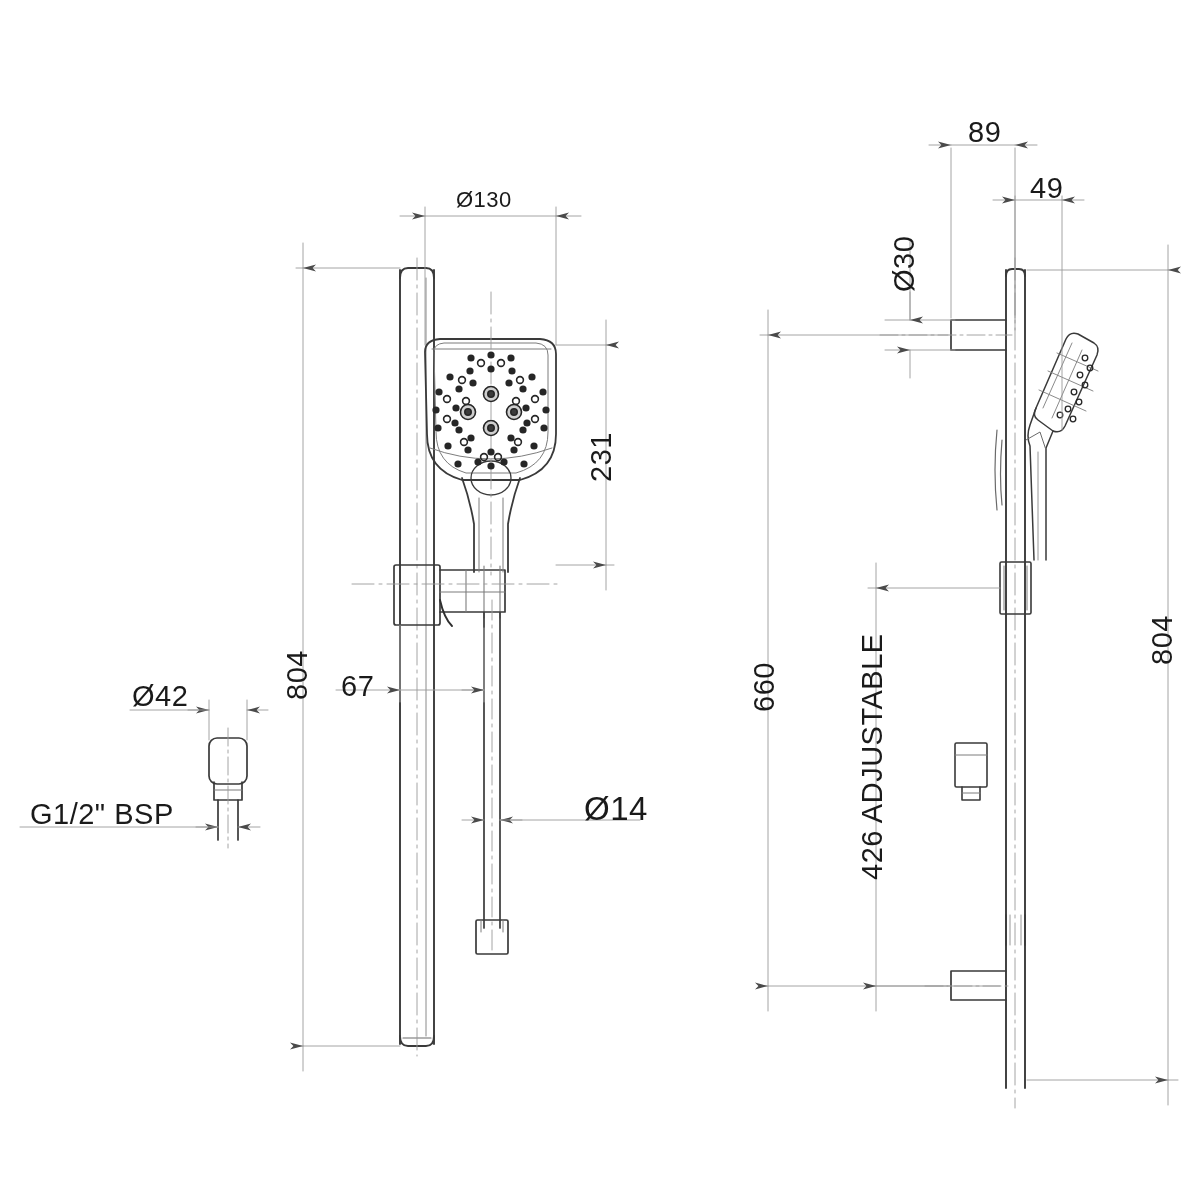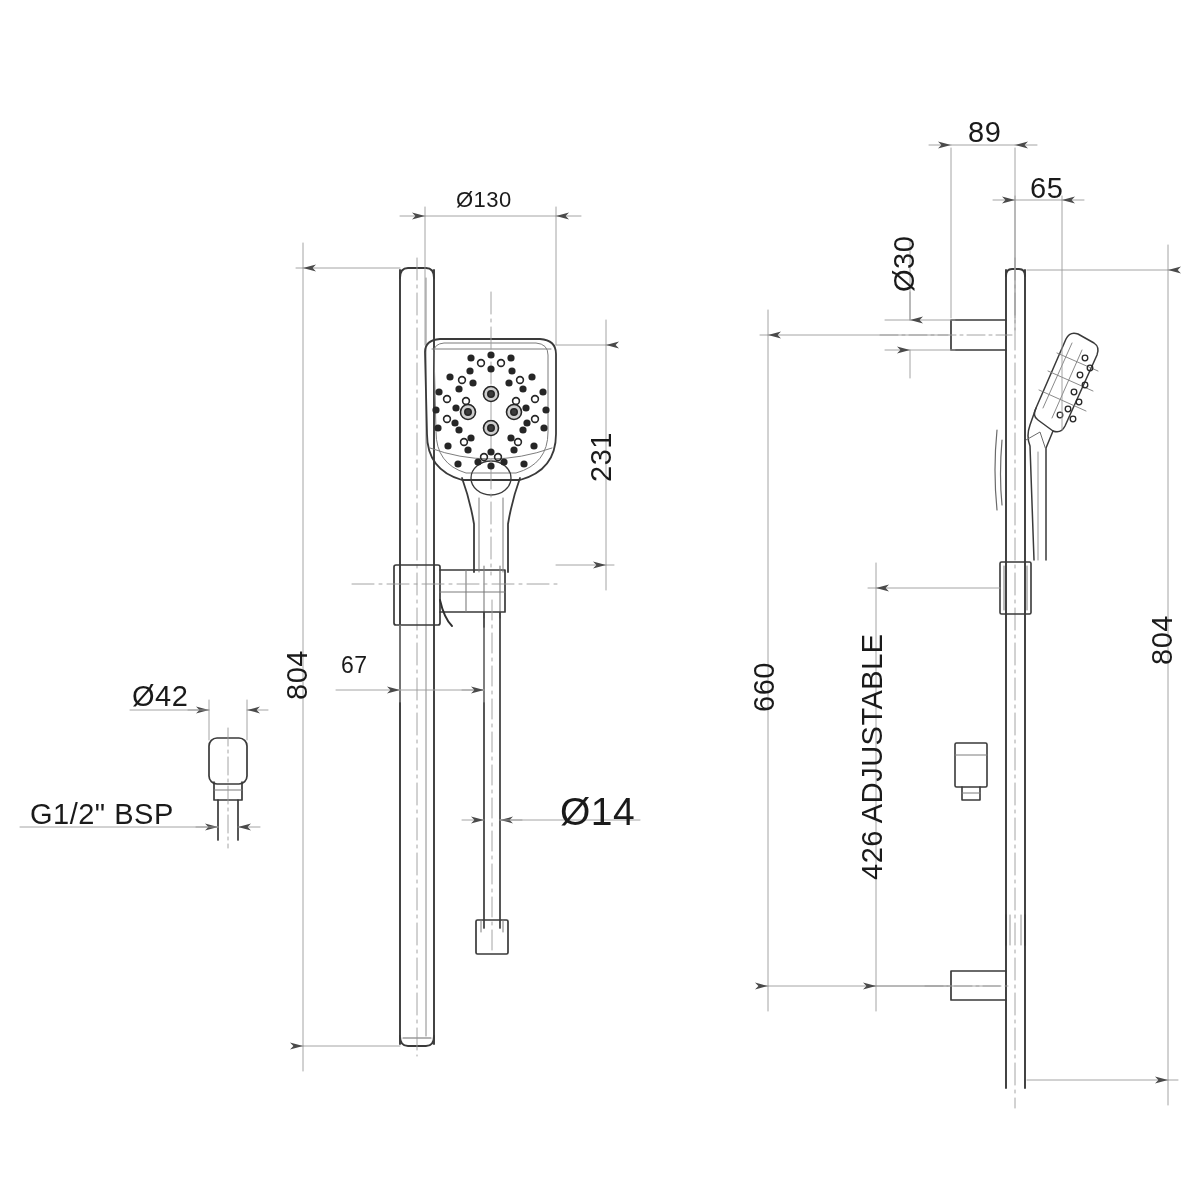--- a/index.html
+++ b/index.html
@@ -318,31 +318,31 @@
 
     </g>
   </svg>
 
   <div class="lbl" style="left:456px;top:187px;font-size:22px;">Ø130</div>
 
   <div class="lbl rot90" style="left:585px;top:482px;font-size:29px;">231</div>
 
   <div class="lbl rot90" style="left:281px;top:700px;font-size:29px;">804</div>
 
-  <div class="lbl" style="left:341px;top:652px;font-size:23px;">67</div>
-
-  <div class="lbl" style="left:560px;top:790px;font-size:39px;">Ø14</div>
+  <div class="lbl" style="left:341px;top:670px;font-size:29px;">67</div>
+
+  <div class="lbl" style="left:584px;top:790px;font-size:33px;">Ø14</div>
 
   <div class="lbl" style="left:132px;top:680px;font-size:29px;">Ø42</div>
 
   <div class="lbl" style="left:30px;top:798px;font-size:29px;">G1/2" BSP</div>
 
   <div class="lbl" style="left:968px;top:116px;font-size:29px;">89</div>
 
-  <div class="lbl" style="left:1030px;top:172px;font-size:29px;">65</div>
+  <div class="lbl" style="left:1030px;top:172px;font-size:29px;">49</div>
 
   <div class="lbl rot90" style="left:888px;top:292px;font-size:29px;">Ø30</div>
 
   <div class="lbl rot90" style="left:748px;top:712px;font-size:29px;">660</div>
 
   <div class="lbl rot90" style="left:856px;top:880px;font-size:29px;">426 ADJUSTABLE</div>
 
   <div class="lbl rot90" style="left:1146px;top:665px;font-size:29px;">804</div>
 
 </div>

